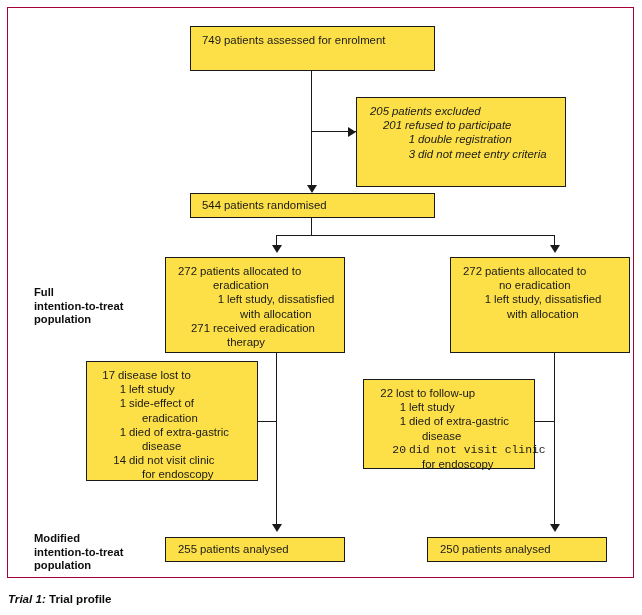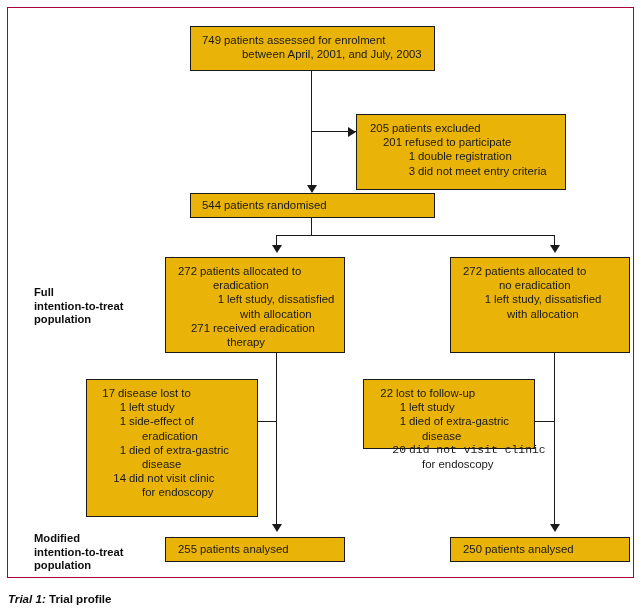--- a/index.html
+++ b/index.html
@@ -26,21 +26,21 @@
     width: 627px;
     height: 571px;
     border: 1.6px solid #a8003c;
     box-sizing: border-box;
     background: #ffffff;
   }
   .box {
     position: absolute;
     border: 1.4px solid #1a1a1a;
     box-sizing: border-box;
-    background: #eab308;
+    background: #fde047;
     font-size: 11.4px;
     line-height: 14.2px;
     padding: 6px 8px 6px 8px;
   }
   
   .ln {
     display: flex;
     align-items: baseline;
     white-space: nowrap;
   }
@@ -140,27 +140,23 @@
     <div class="arrow-down" style="left:542px; top:516px;"></div>
 
     <div class="hline" style="left:526px; top:413px; width:21px;"></div>
     <div class="arrow-left" style="left:519px; top:409px;"></div>
 
     <div class="box" id="box-assessed" style="left:182px; top:18px; width:245px; height:45px;">
       <div class="ln">
           <span class="num" style="width:22px">749</span>
           <span class="txt">patients assessed for enrolment</span>
         </div>
-      <div class="ln cont" style="padding-left:18px;">
-          <span class="num" style="width:22px"></span>
-          <span class="txt">between April, 2001, and July, 2003</span>
-        </div>
-    </div>
-
-    <div class="box" id="box-excluded" style="left:348px; top:106px; width:210px; height:76px;">
+    </div>
+
+    <div class="box" id="box-excluded" style="left:348px; top:89px; width:210px; height:90px;font-style:italic;">
       <div class="ln">
           <span class="num" style="width:24px">205</span>
           <span class="txt">patients excluded</span>
         </div>
       <div class="ln" style="padding-left:13px;">
           <span class="num" style="width:24px">201</span>
           <span class="txt">refused to participate</span>
         </div>
       <div class="ln" style="padding-left:26px;">
           <span class="num" style="width:24px">1</span>
@@ -218,21 +214,21 @@
       <div class="ln" style="padding-left:9px;">
           <span class="num" style="width:23px">1</span>
           <span class="txt">left study, dissatisfied</span>
         </div>
       <div class="ln cont" style="padding-left:22px;">
           <span class="num" style="width:23px"></span>
           <span class="txt">with allocation</span>
         </div>
     </div>
 
-    <div class="box" id="box-lost-erad" style="left:78px; top:371px; width:172px; height:138px;">
+    <div class="box" id="box-lost-erad" style="left:78px; top:353px; width:172px; height:120px;">
       <div class="ln">
           <span class="num" style="width:20px">17</span>
           <span class="txt">disease lost to</span>
         </div>
       <div class="ln" style="padding-left:11px;">
           <span class="num" style="width:20px">1</span>
           <span class="txt">left study</span>
         </div>
       <div class="ln" style="padding-left:11px;">
           <span class="num" style="width:20px">1</span>
@@ -253,21 +249,21 @@
       <div class="ln" style="padding-left:11px;">
           <span class="num" style="width:20px">14</span>
           <span class="txt">did not visit clinic</span>
         </div>
       <div class="ln cont" style="padding-left:24px;">
           <span class="num" style="width:20px"></span>
           <span class="txt">for endoscopy</span>
         </div>
     </div>
 
-    <div class="box" id="box-lost-noerad" style="left:355px; top:371px; width:172px; height:70px;">
+    <div class="box" id="box-lost-noerad" style="left:355px; top:371px; width:172px; height:90px;">
       <div class="ln">
           <span class="num" style="width:21px">22</span>
           <span class="txt">lost to follow-up</span>
         </div>
       <div class="ln" style="padding-left:13px;">
           <span class="num" style="width:21px">1</span>
           <span class="txt">left study</span>
         </div>
       <div class="ln" style="padding-left:13px;">
           <span class="num" style="width:21px">1</span>
@@ -287,21 +283,21 @@
         </div>
     </div>
 
     <div class="box" id="box-analysed-erad" style="left:157px; top:529px; width:180px; height:25px; padding-top:4px;">
       <div class="ln">
           <span class="num" style="width:23px">255</span>
           <span class="txt">patients analysed</span>
         </div>
     </div>
 
-    <div class="box" id="box-analysed-noerad" style="left:442px; top:529px; width:180px; height:25px; padding-top:4px;">
+    <div class="box" id="box-analysed-noerad" style="left:419px; top:529px; width:180px; height:25px; padding-top:4px;">
       <div class="ln">
           <span class="num" style="width:23px">250</span>
           <span class="txt">patients analysed</span>
         </div>
     </div>
 
     <div class="side-label" style="left:26px; top:278px;">
       <div>Full</div>
       <div>intention-to-treat</div>
       <div>population</div>

